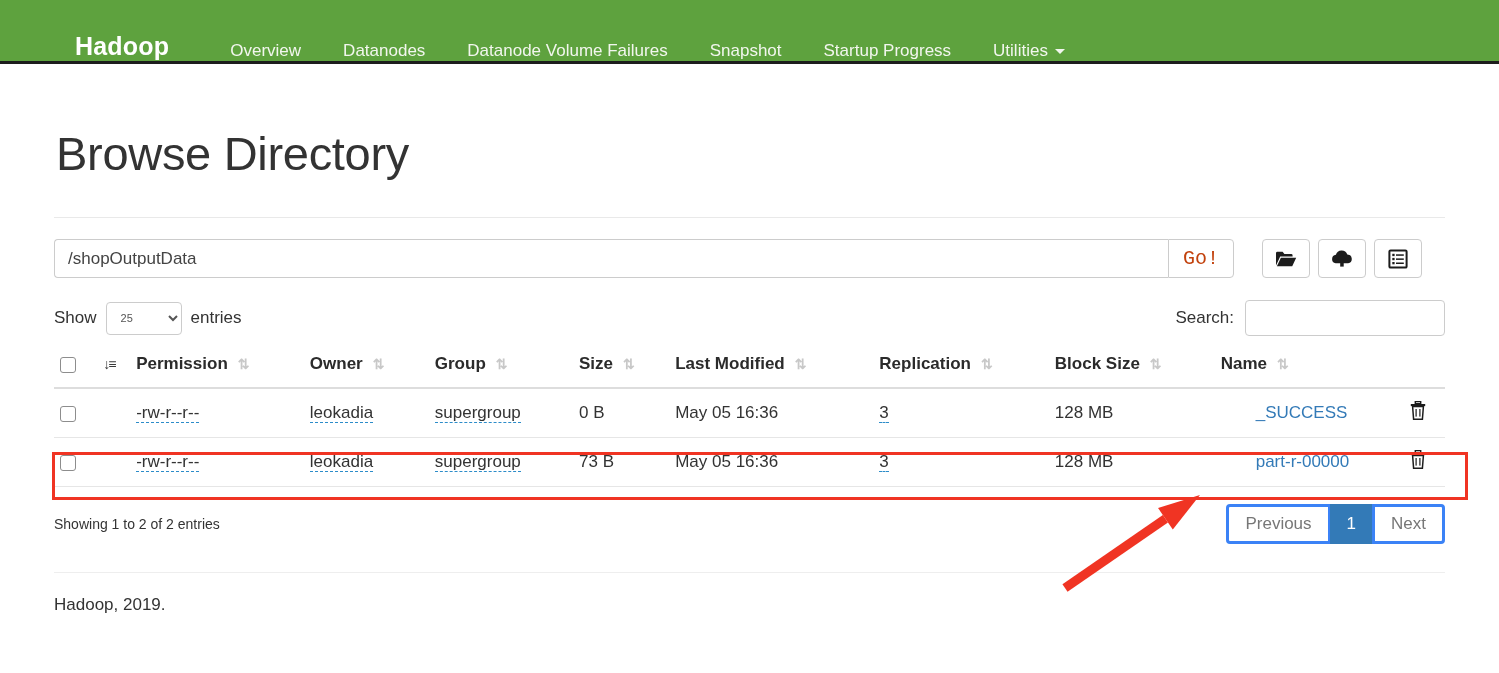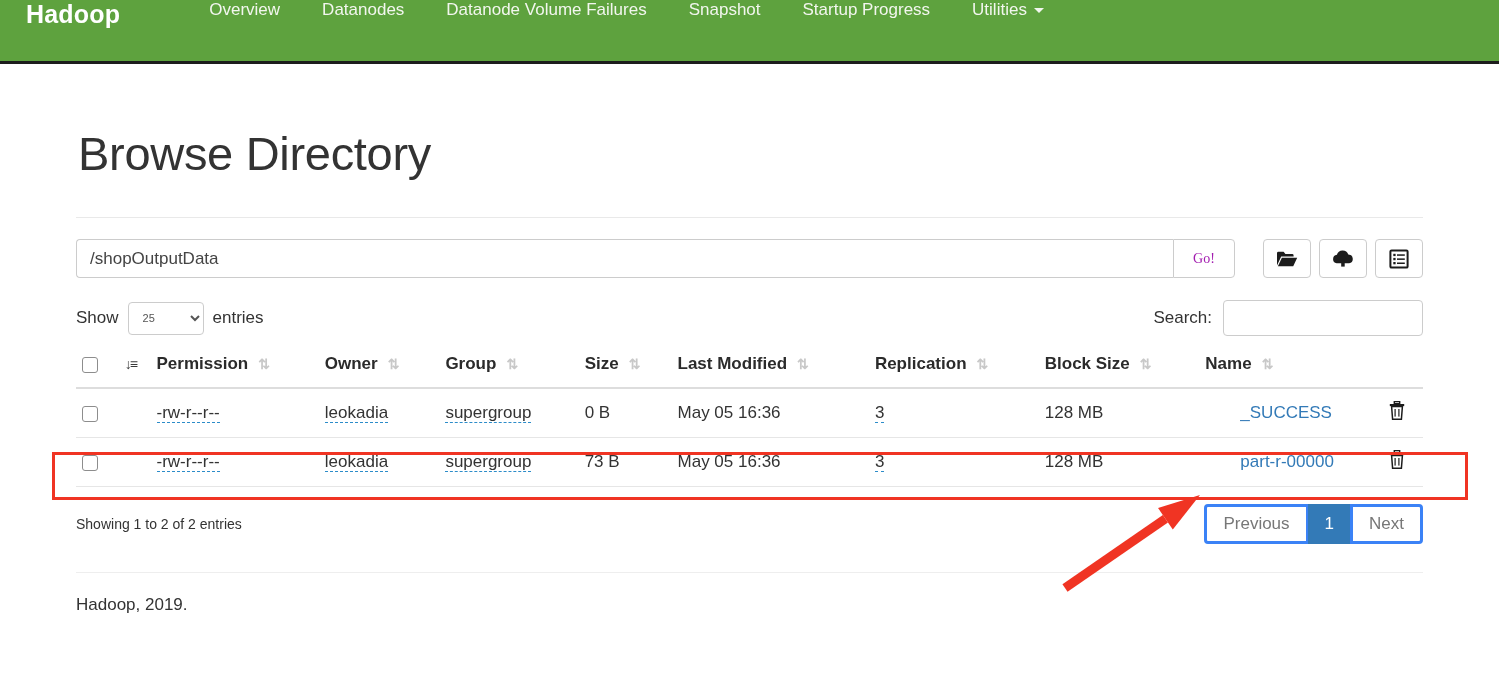--- a/index.html
+++ b/index.html
@@ -11,23 +11,22 @@
     color: #333333;
     overflow: hidden;
   }
 
   
   .navbar {
     height: 64px;
     background: #5ea23e;
     border-bottom: 3px solid #1d1d1d;
     display: flex;
-    align-items: flex-start;
-    padding: 0 0 0 26px;
-    gap: 28px;
+    align-items: flex-end;
+    padding: 0 0 0 75px;
   }
   .brand {
     color: #ffffff;
     font-size: 25px;
     font-weight: bold;
     letter-spacing: 0.2px;
     margin-right: 40px;
     cursor: pointer;
   }
   .nav-items { display: flex; align-items: center; }
@@ -43,21 +42,21 @@
     margin-left: 7px;
     width: 0; height: 0;
     border-left: 5px solid transparent;
     border-right: 5px solid transparent;
     border-top: 5px solid #f2f6ee;
     vertical-align: middle;
   }
 
   
   .container {
-    padding: 0 76px;
+    padding: 0 54px;
     position: relative;
   }
   .page-title {
     font-size: 47px;
     font-weight: 300;
     color: #333333;
     margin: 62px 0 0 2px;
     letter-spacing: -0.3px;
   }
   hr.rule {
@@ -89,23 +88,23 @@
     color: #444444;
     background: #fff;
     outline: none;
   }
   .go-btn {
     height: 39px;
     min-width: 62px;
     border: 1px solid #cccccc;
     border-radius: 0 4px 4px 0;
     background: #ffffff;
-    font-size: 14px;
-    color: #a21caf;
-    font-family: Liberation Serif, serif;
+    font-size: 20px;
+    color: #c2410c;
+    font-family: Liberation Mono, monospace;
     cursor: pointer;
     padding: 0 14px;
   }
   .icon-btn-group { display: flex; margin-left: 28px; }
   .icon-btn {
     width: 48px; height: 39px;
     border: 1px solid #cccccc;
     border-radius: 4px;
     background: #ffffff;
     margin-right: 8px;

